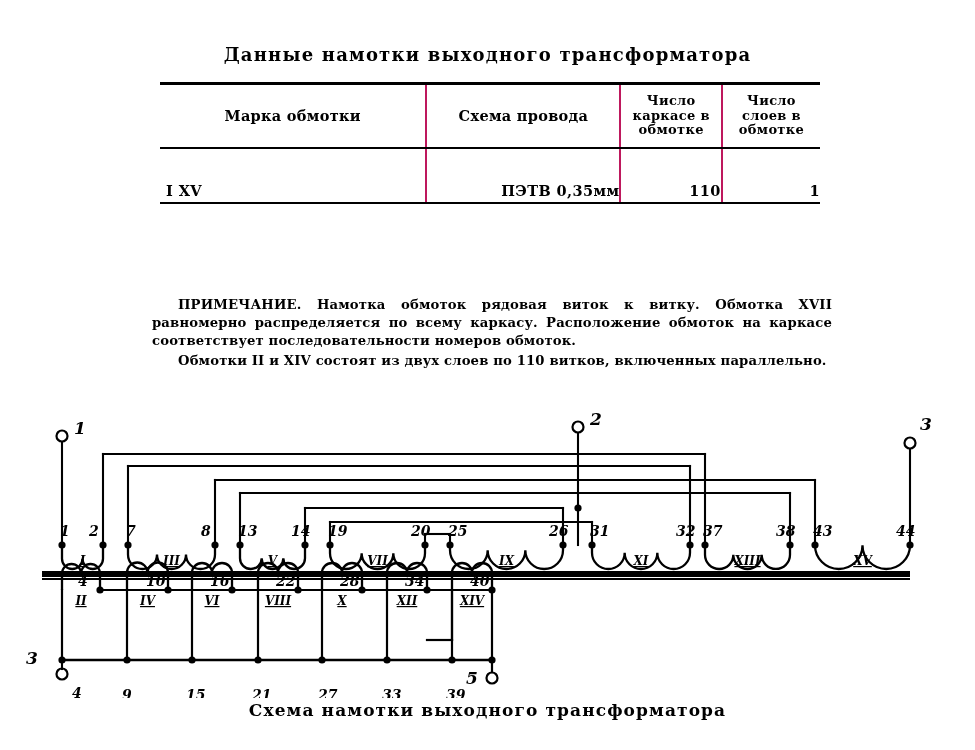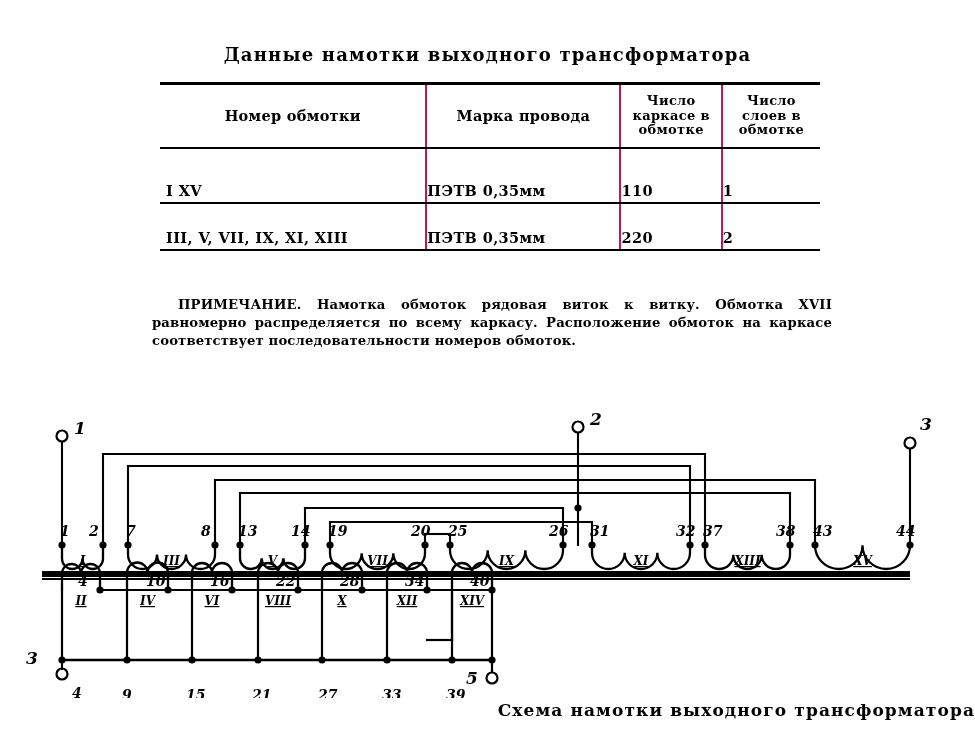--- a/index.html
+++ b/index.html
@@ -46,21 +46,21 @@
   .hdr.small{font-size:13px;}
   .c-num{width:246px;}
   .c-mark{width:178px;}
   .c-turns{width:92px;}
   .c-layers{width:90px;}
   .cell{
     font-size:14.5px;font-weight:700;
     letter-spacing:.4px;
   }
   .cell.left{text-align:left;padding-left:6px;margin-top:44px;}
-  .cell.center{text-align:left;}
+  .cell.center{text-align:right;}
   .r1 td{height:50px;vertical-align:bottom;padding-bottom:3px;}
   .r2 td{height:42px;vertical-align:bottom;padding-bottom:3px;}
   .r3 td{height:62px;vertical-align:bottom;padding-bottom:3px;}
 
   
   .note{
     position:absolute;left:152px;top:296px;width:680px;
     font-family:"DejaVu Serif", serif;
     font-size:13.2px;font-weight:700;
     line-height:1.38;
@@ -69,74 +69,69 @@
   }
   .note p{margin:0 0 1px 0;text-indent:26px;}
 
   
   .schematic{position:absolute;left:0;top:408px;width:975px;height:290px;}
   .schematic svg{display:block;}
 
   
   .caption{
     position:absolute;left:0;top:700px;width:975px;
-    text-align:right;
+    text-align:center;
     font-family:"DejaVu Serif", serif;
     font-size:17px;font-weight:700;
     letter-spacing:1.1px;
   }
 
   
   .tnum{font-family:"DejaVu Serif",serif;font-size:14px;font-weight:700;font-style:italic;}
   .tterm{font-family:"DejaVu Serif",serif;font-size:17px;font-weight:700;font-style:italic;}
   .trom{font-family:"DejaVu Serif",serif;font-size:12px;font-weight:700;font-style:italic;}
 </style>
 </head>
 <body>
 
 <div id="page">
 
   <div class="doc-title">Данные намотки выходного трансформатора</div>
 
   <table class="wind-table">
     <tbody>
         <tr>
-      <td class="hdr c-num topline rowline">Номер обмотки</td>
-      <td class="hdr c-mark topline rowline vline">Марка провода</td>
+      <td class="hdr c-num topline rowline">Марка обмотки</td>
+      <td class="hdr c-mark topline rowline vline">Схема провода</td>
       <td class="hdr small c-turns topline rowline vline">
         <div>Число</div>
         <div>каркасе в</div>
         <div>обмотке</div>
       </td>
       <td class="hdr small c-layers topline rowline vline">
         <div>Число</div>
         <div>слоев в</div>
         <div>обмотке</div>
       </td>
     </tr>
 
     <tr class="r1">
       <td class="cell left rowline">I XV</td>
       <td class="cell center rowline vline">ПЭТВ 0,35мм</td>
       <td class="cell center rowline vline">110</td>
       <td class="cell center rowline vline">1</td>
     </tr>
 
-    <tr class="r2">
-      <td class="cell left rowline">III, V, VII, IX, XI, XIII</td>
-      <td class="cell center rowline vline">ПЭТВ 0,35мм</td>
-      <td class="cell center rowline vline">220</td>
-      <td class="cell center rowline vline">2</td>
-    </tr>
 
   </tbody>
     </table>
 
   <div class="note">
     <p>ПРИМЕЧАНИЕ. Намотка   обмоток рядовая виток к витку.  Обмотка XVII равномерно распределяется по всему каркасу. Расположение  обмоток на каркасе соответствует последовательности номеров обмоток.</p>
+    <p>Обмотки II и XIV состоят из двух слоев по 110 витков, включенных параллельно.</p>
   </div>
 
   <div class="schematic">
     <svg id="schem" width="975" height="290" viewBox="0 0 975 290">
       <g id="g-bus">
           <g>
             <line x1="103" y1="137" x2="103" y2="46" stroke="#000000" stroke-width="2.1" stroke-linecap="square"></line>
             <line x1="103" y1="46" x2="705" y2="46" stroke="#000000" stroke-width="2.1" stroke-linecap="square"></line>
             <line x1="705" y1="46" x2="705" y2="137" stroke="#000000" stroke-width="2.1" stroke-linecap="square"></line>
           </g>

